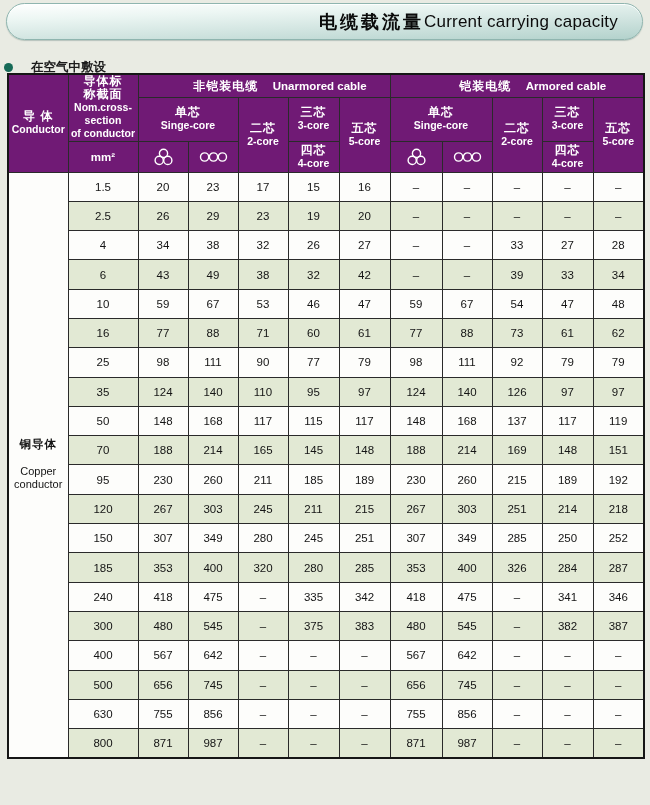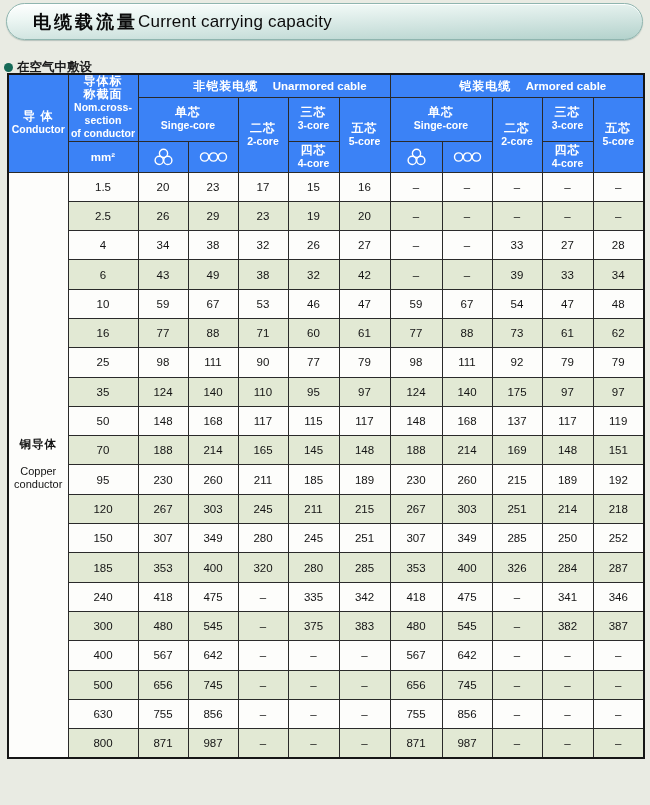--- a/index.html
+++ b/index.html
@@ -10,50 +10,50 @@
     font-family:"Liberation Sans","DejaVu Sans",sans-serif;
     color:#1a1a1a;
   }
   
   .title-pill {
     position:absolute; left:6px; top:3px; width:637px; height:37px;
     border-radius:19px;
     background:linear-gradient(178deg,#ffffff 0%,#ecf6f3 28%,#d2e5e1 62%,#b3d2cc 100%);
     border:1px solid #8fb5af;
     box-shadow:inset 0 1px 0 rgba(255,255,255,.9), 0 1px 1px rgba(90,120,115,.35);
-    display:flex; align-items:center; justify-content:flex-start;
+    display:flex; align-items:center; justify-content:flex-end;
     padding:0 24px 0 26px;
   }
   .title-zh { font-size:18px; font-weight:bold; letter-spacing:3px; color:#0b0b0b; }
   .title-en { font-size:17px; font-weight:normal; color:#0b0b0b; letter-spacing:.2px; }
   
   .subtitle {
     position:absolute; left:4px; top:38px;
-    display:flex; align-items:center; gap:4px;
+    display:flex; align-items:center; gap:18px;
     font-size:12.5px; font-weight:bold; color:#1c1c1c;justify-content:space-between;
   }
   .bullet {
     width:9px; height:9px; border-radius:50%;
     background:#166a57; display:inline-block;
   }
   .subtitle .en { margin-left:8px; font-weight:normal;margin-top:46px; }
   
   table.cap {
     position:absolute; left:7px; top:73px; width:636px;
     border-collapse:collapse; table-layout:fixed;
     border:2px solid #161616;
     background:#fff;
   }
   .cap th, .cap td {
     border:1px solid #2a2a2a;
     text-align:center; vertical-align:middle;
     padding:0;
   }
   .cap thead th {
-    background:#3b82f6; color:#ffffff; font-weight:bold;
+    background:#701a75; color:#ffffff; font-weight:bold;
     line-height:13px;
   }
   .zh { font-size:12px; letter-spacing:1px; display:block; }
   .en { font-size:10.5px; letter-spacing:0; display:block; font-weight:bold; }
   .inline-head .zh, .inline-head .en { display:inline;margin-left:32px; }
   .inline-head .en { font-size:11.5px; margin-left:10px; }
   tr.hr1 th { height:23px; }
   tr.hr2 th { height:44px; }
   tr.hr3 th { height:31px; }
   .sym-cell svg { display:block; margin:0 auto; }
@@ -297,21 +297,21 @@
       </tr>
       <tr class="alt">
         <td>35</td>
         <td>124</td>
         <td>140</td>
         <td>110</td>
         <td>95</td>
         <td>97</td>
         <td>124</td>
         <td>140</td>
-        <td>175</td>
+        <td>126</td>
         <td>97</td>
         <td>97</td>
       </tr>
       <tr>
         <td>50</td>
         <td>148</td>
         <td>168</td>
         <td>117</td>
         <td>115</td>
         <td>117</td>

